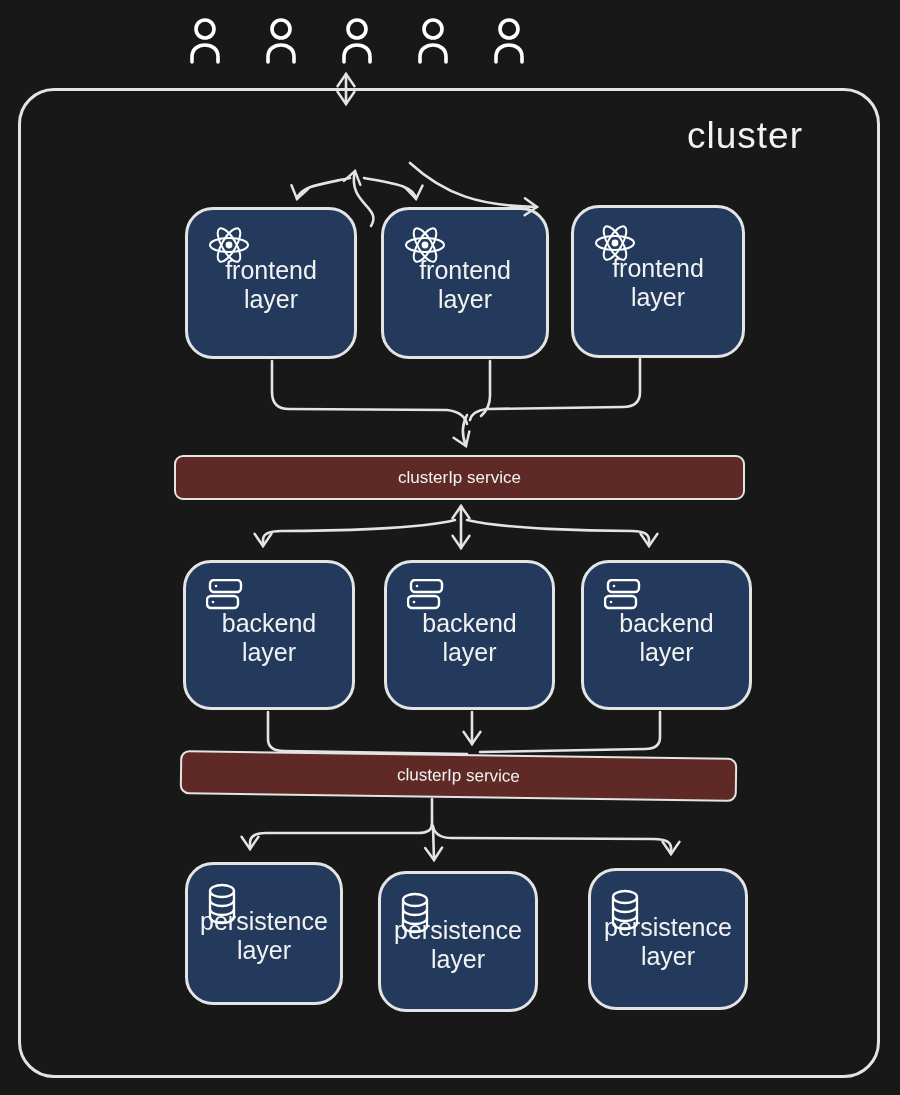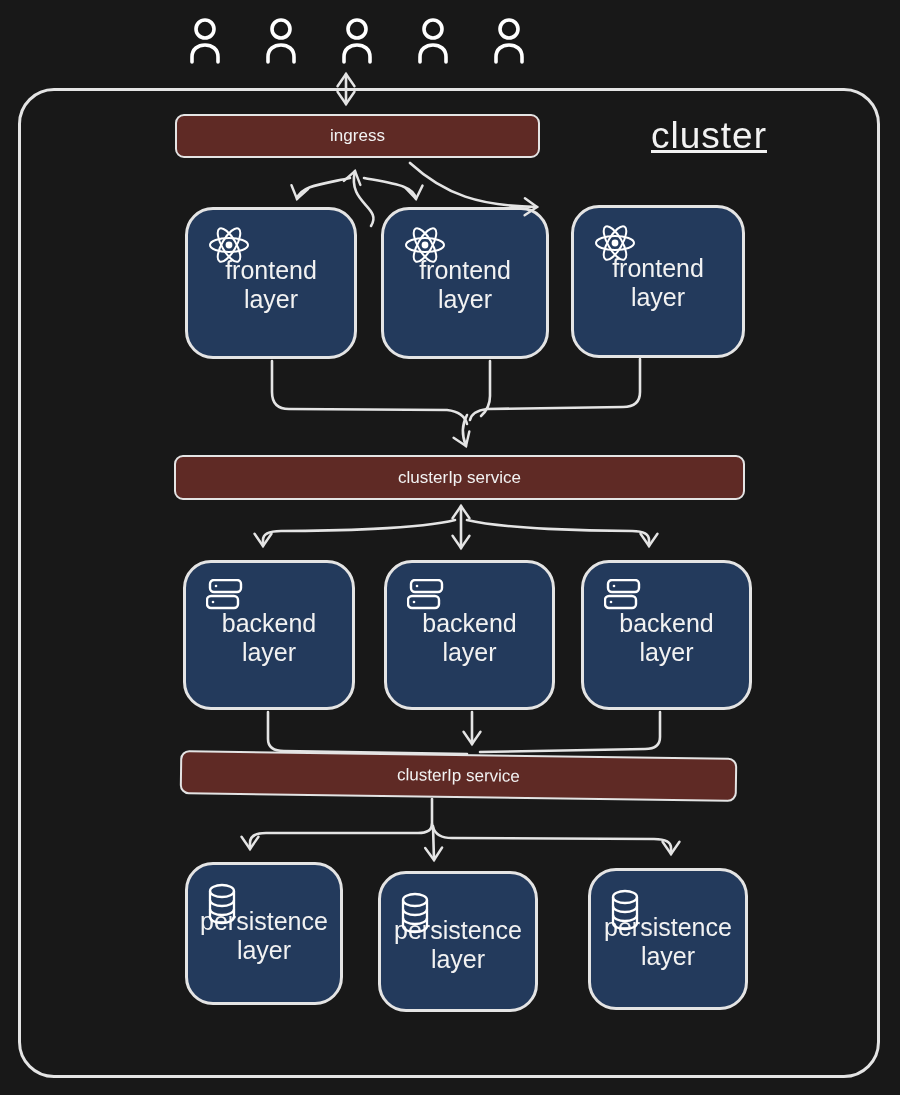--- a/index.html
+++ b/index.html
@@ -9,22 +9,22 @@
     font-family:"Liberation Sans", sans-serif;
     color:var(--color-text,#efefef);
   }
   
   .cluster{
     position:absolute;left:18px;top:88px;width:862px;height:990px;
     box-sizing:border-box;border:3px solid var(--color-stroke,#e2e2e2);
     border-radius:36px;
   }
   .cluster-label{
-    position:absolute;left:630px;top:24px;width:170px;text-align:left;
-    font-size:37px;letter-spacing:1px;color:var(--color-text,#efefef);text-decoration:underline;
+    position:absolute;left:612px;top:24px;width:170px;text-align:right;
+    font-size:37px;letter-spacing:1px;color:var(--color-text,#efefef);
   }
   
   .user{position:absolute;top:16px;width:40px;height:50px;}
   .user svg{display:block;}
   
   .bar{
     position:absolute;box-sizing:border-box;
     background:var(--color-service-fill,#5f2a25);
     border:2.5px solid var(--color-stroke,#e8e8e8);
     border-radius:9px;
@@ -85,23 +85,20 @@
     <svg width="40" height="50" viewBox="0 0 40 50">
         <circle class="icon-stroke" cx="20" cy="13" r="9" stroke-width="3.6"></circle>
         <path class="icon-stroke" d="M7,46 V41 C7,33 13,29 20,29 C27,29 33,33 33,41 V46" stroke-width="3.6" stroke-linecap="round"></path>
       </svg>
   </span>
 
   <div class="cluster">
     <div class="cluster-label">cluster</div>
   </div>
 
-  <div class="bar" id="bar-ingress">
-    <span>ingress</span>
-  </div>
   <div class="bar" id="bar-svc1">
     <span>clusterIp service</span>
   </div>
   <div class="bar" id="bar-svc2">
     <span>clusterIp service</span>
   </div>
 
   <div class="node" style="left:185px;top:207px;width:172px;height:152px">
     <span class="node-icon" style="left:18px;top:14px">
       <svg width="46" height="42" viewBox="-23 -21 46 42">

